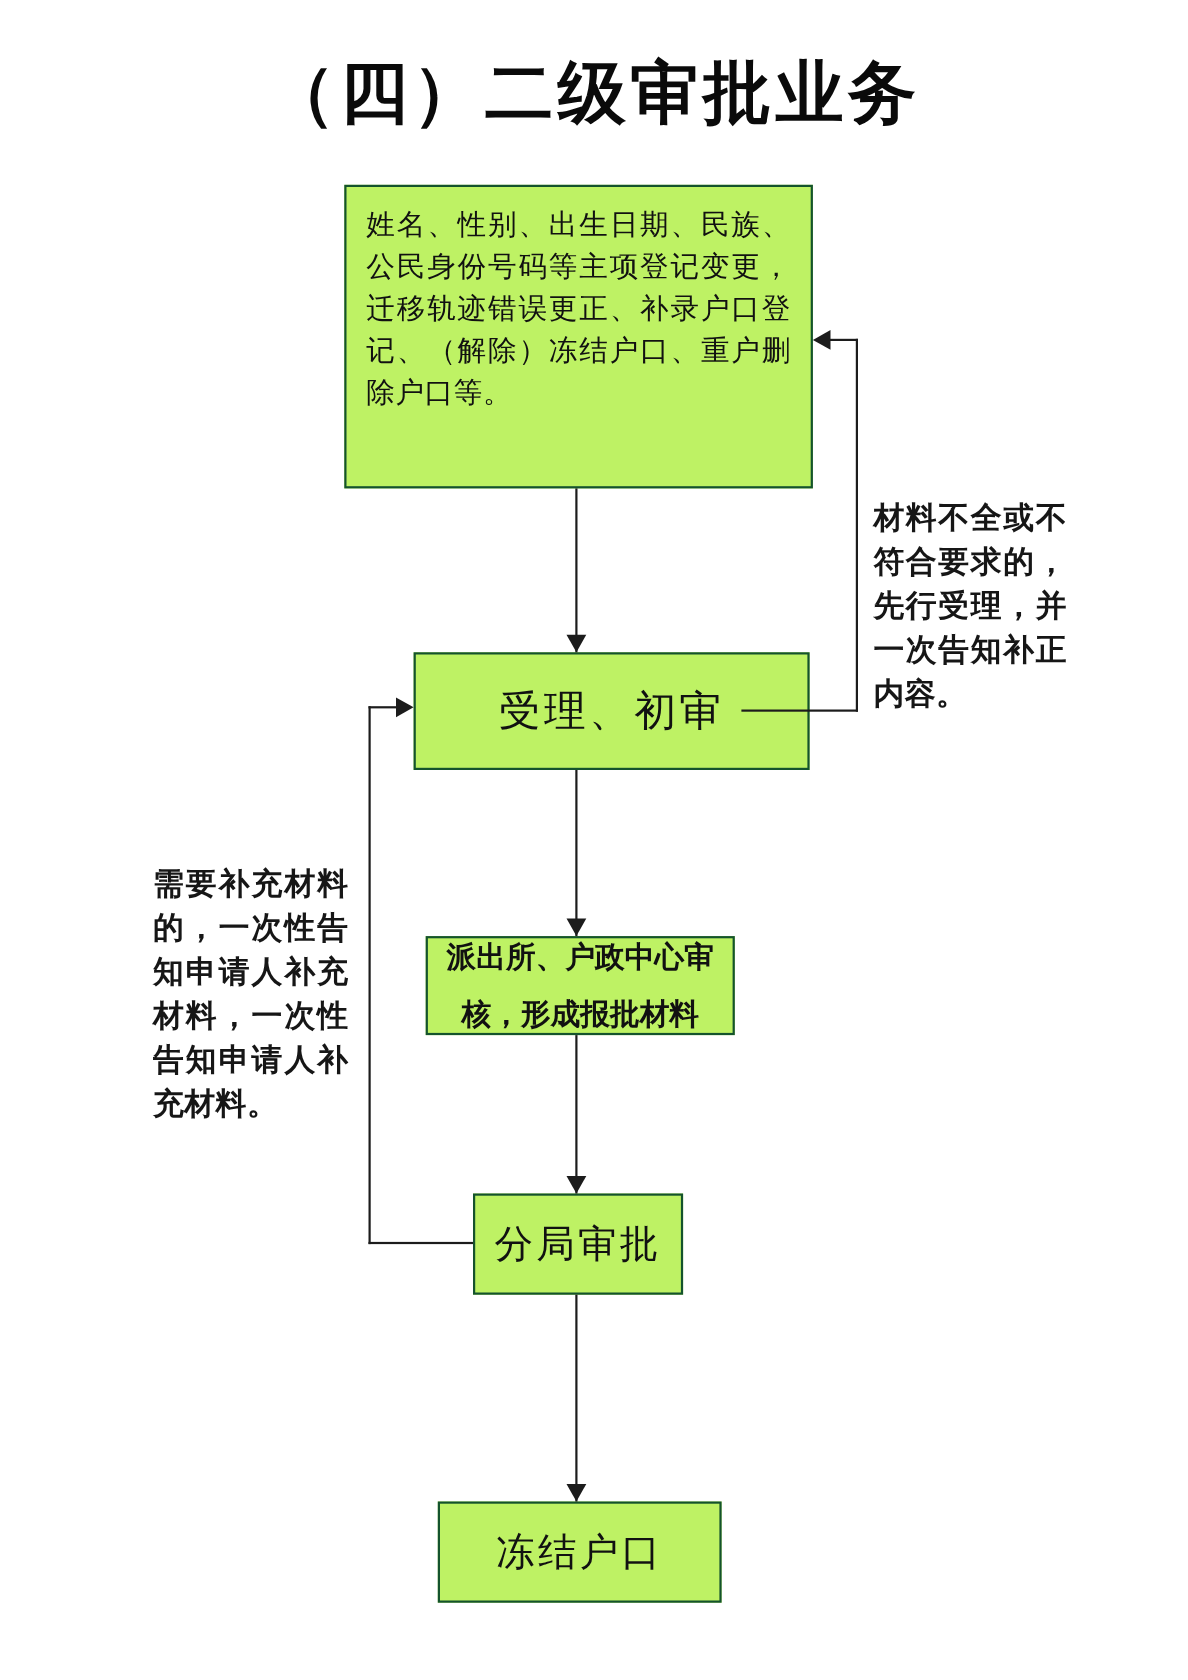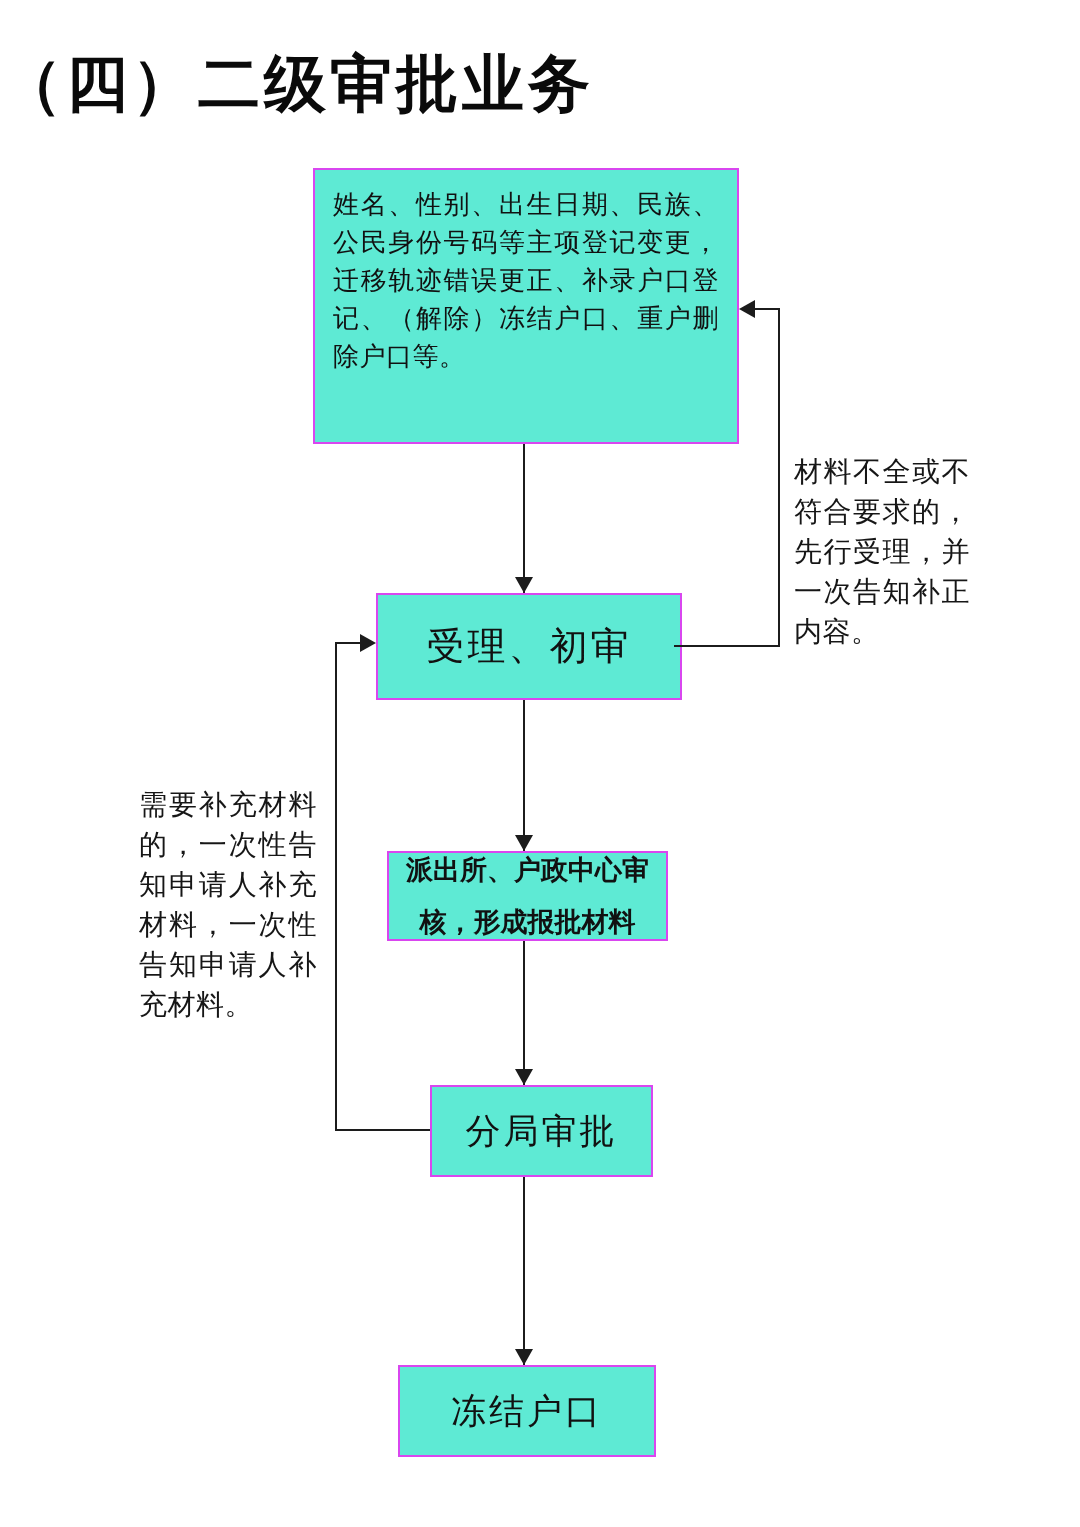--- a/index.html
+++ b/index.html
@@ -14,84 +14,85 @@
     background: #ffffff;
     font-family: "Liberation Serif", "DejaVu Serif", serif;
     color: #111111;
     overflow: hidden;
   }
   .page-title {
     position: absolute;
     top: 42px;
     left: 0;
     width: 1080px;
-    text-align: left;
+    text-align: center;
     font-family: Liberation Mono, monospace;
     font-weight: 900;
     font-size: 62px;
     letter-spacing: 4px;
     color: #0a0a0a;
     white-space: nowrap;
   }
   .node {
     position: absolute;
     box-sizing: border-box;
-    border: 2px solid #d946ef;
-    background: #5eead4;
+    border: 2px solid #14532d;
+    background: #bef264;
   }
   .scope-box {
     left: 313px; top: 168px;
     width: 426px; height: 276px;
     padding: 16px 18px 0 18px;
     font-size: 26px;
     line-height: 38px;
     text-align: justify;
     text-justify: inter-character;
     letter-spacing: 0.5px;
   }
   .center-box {
     display: flex;
     align-items: center;
     justify-content: center;
     text-align: center;
   }
   .accept-box {
     left: 376px; top: 593px;
-    width: 306px; height: 107px;
+    width: 360px; height: 107px;
     font-size: 38px;
     letter-spacing: 3px;
   }
   .review-box {
     left: 387px; top: 851px;
     width: 281px; height: 90px;
     font-size: 27px;
     font-weight: bold;
     line-height: 52px;
     padding: 0 6px;
   }
   .branch-box {
     left: 430px; top: 1085px;
-    width: 223px; height: 92px;
+    width: 191px; height: 92px;
     font-size: 35px;
     letter-spacing: 3px;
   }
   .window-box {
     left: 398px; top: 1365px;
     width: 258px; height: 92px;
     font-size: 35px;
     letter-spacing: 3px;
   }
   .note {
     position: absolute;
     font-size: 28px;
     line-height: 40px;
     text-align: justify;
     text-justify: inter-character;
     letter-spacing: 0.5px;
     color: #161616;
+    font-weight: bold;
   }
   .note-right {
     left: 794px; top: 452px;
     width: 176px;
   }
   .note-left {
     left: 139px; top: 785px;
     width: 178px;
   }
   .line {

